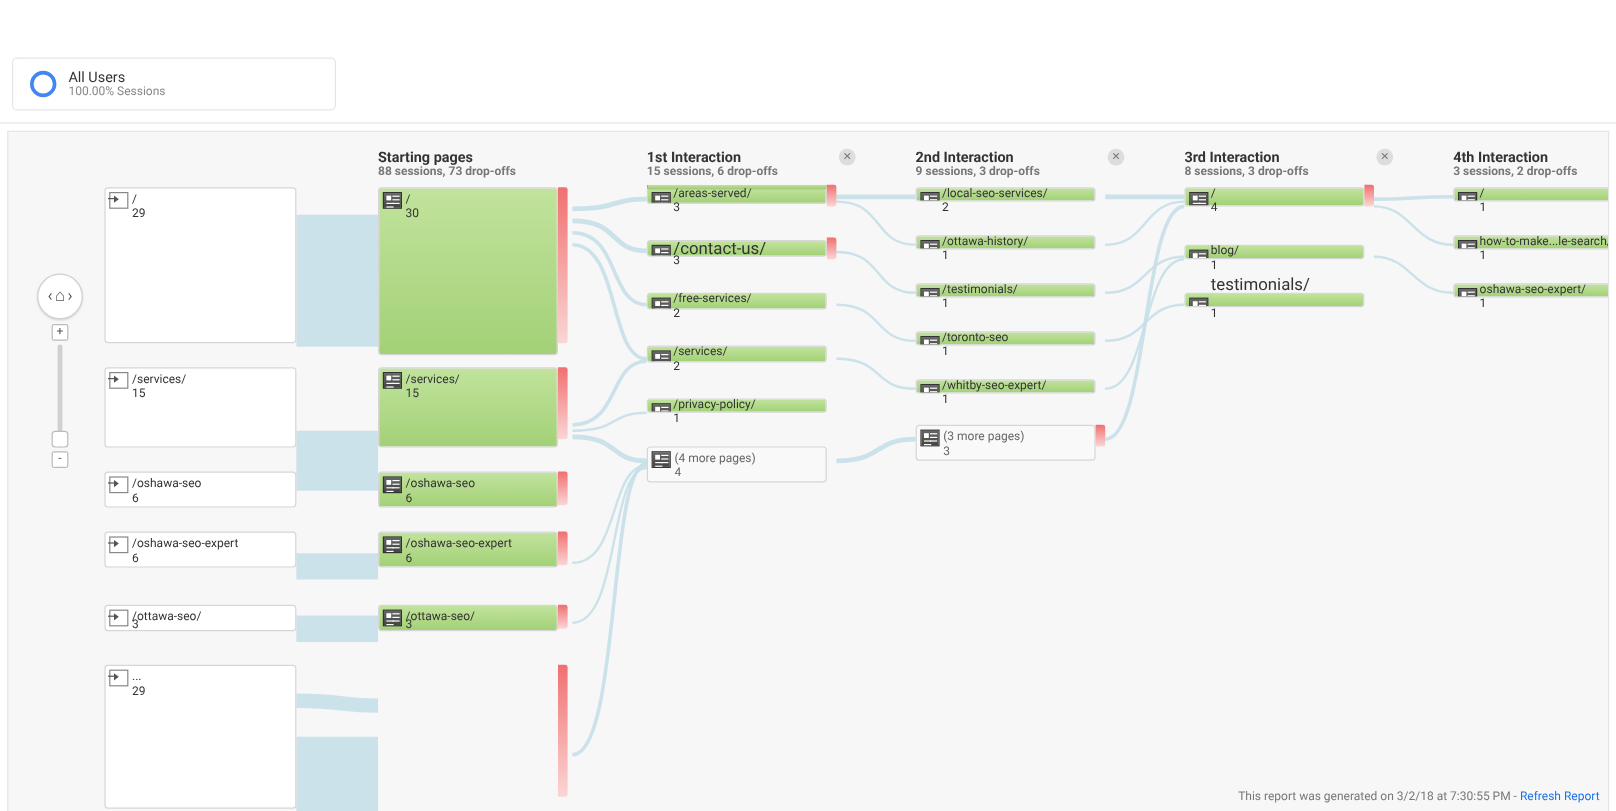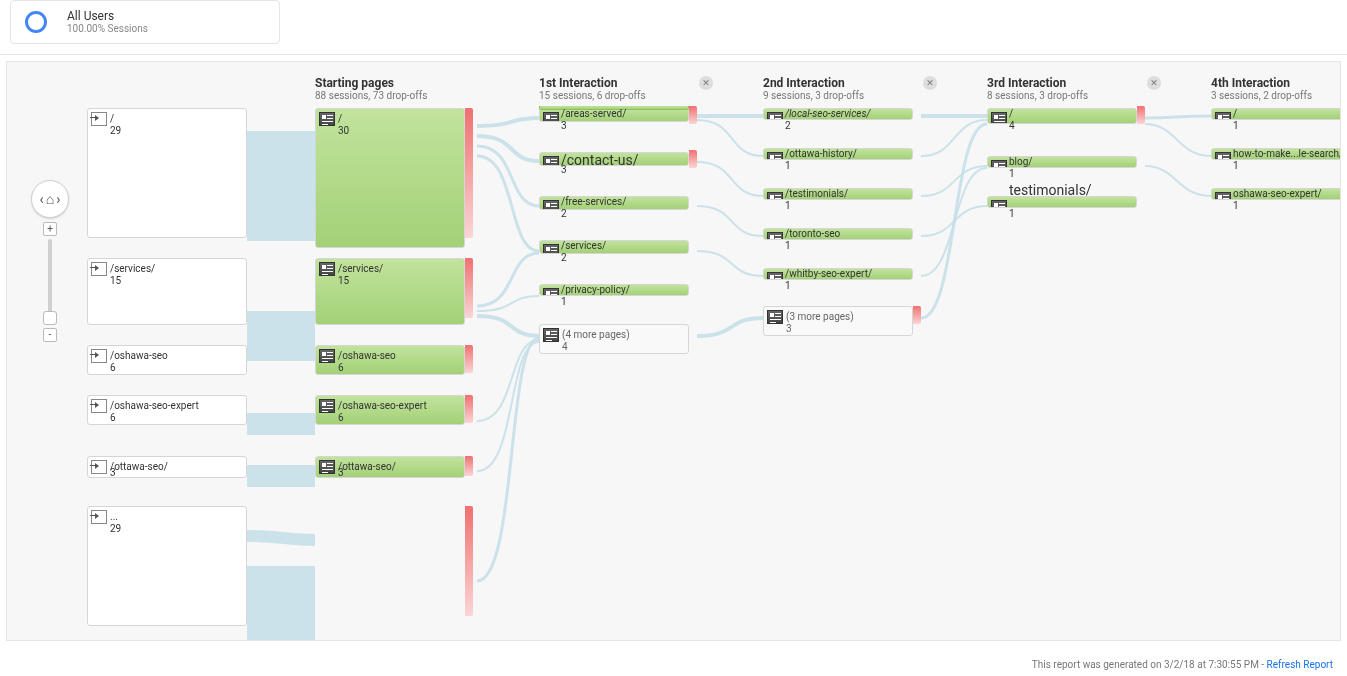--- a/index.html
+++ b/index.html
@@ -1,20 +1,20 @@
 <!DOCTYPE html>
 <html><head>
 <meta charset="utf-8">
 <style>
 html,body{margin:0;padding:0;font-family:Roboto,Arial,Helvetica,sans-serif;font-size:11px;color:#333;background:#fff;}
 *{box-sizing:border-box;}
 
 
 .seg-bar{display:flex;gap:14px;padding:0 10px 10px 10px;border-bottom:1px solid #e5e5e5;}
-.seg-pill{display:flex;align-items:center;height:44px;min-width:270px;border:1px solid #e5e5e5;border-radius:4px;padding:0 14px;gap:20px;cursor:pointer;}
+.seg-pill{display:flex;align-items:center;height:44px;min-width:270px;border:1px solid #e5e5e5;border-radius:4px;padding:0 14px;gap:10px;cursor:pointer;margin-top:48px;}
 .seg-pill .ring{width:22px;height:22px;border:3px solid #4285f4;border-radius:50%;}
 .seg-pill .dashed{width:22px;height:22px;border:2px dashed #ccc;border-radius:50%;}
 .seg-pill .txt .t1{font-size:12px;color:#333;line-height:14px;}
 .seg-pill .txt .t2{font-size:10px;color:#888;line-height:12px;}
 
 
 .canvas-wrap{background:#f7f7f7;border:1px solid #e5e5e5;margin:6px;position:relative;height:580px;overflow:hidden;}
 .canvas{position:absolute;left:80px;top:14px;right:0;bottom:0;}
 
 
@@ -22,21 +22,21 @@
 .home-btn span{line-height:1;font-size:14px;}
 .zoom{position:absolute;left:36px;top:160px;width:14px;height:120px;display:flex;flex-direction:column;align-items:center;}
 .zoom .end{width:14px;height:14px;border:1px solid #bbb;border-radius:2px;background:#fff;font-size:10px;line-height:12px;text-align:center;color:#555;cursor:pointer;}
 .zoom .track{width:4px;flex:1;background:#d0d0d0;border-radius:2px;margin:3px 0;position:relative;}
 .zoom .handle{position:absolute;left:-5px;bottom:0;width:14px;height:14px;border:1px solid #bbb;border-radius:3px;background:#fff;cursor:grab;}
 
 
 .col{position:absolute;top:0;bottom:0;}
 .col-hdr{font-size:11px;color:#333;padding-bottom:2px;}
 .col-hdr .title{font-weight:bold;font-size:12px;}
-.col-hdr .sub{color:#777;font-size:10px;}
+.col-hdr .sub{color:#777;font-size:10px;font-weight:bold;}
 .col-hdr .close{position:absolute;right:-4px;top:0;width:14px;height:14px;border-radius:50%;background:#ddd;color:#777;font-size:9px;line-height:14px;text-align:center;cursor:pointer;}
 
 .landing-btn{display:inline-flex;align-items:center;height:22px;padding:0 22px 0 10px;background:linear-gradient(#8cc152,#7bb03f);border:1px solid #6fa33a;border-radius:3px;color:#fff;font-weight:bold;font-size:11px;position:relative;cursor:pointer;}
 .landing-btn:after{content:"▾";position:absolute;right:8px;top:4px;font-size:9px;color:#fff;opacity:.8;}
 .gear-btn{display:inline-flex;align-items:center;justify-content:center;width:22px;height:22px;border:1px solid #ccc;border-radius:3px;background:#f6f6f6;margin-left:6px;cursor:pointer;color:#666;}
 
 
 .node{position:absolute;border:1px solid #d6d6d6;border-radius:3px;overflow:hidden;cursor:pointer;}
 .node-white{background:#fff;}
 .node-green{background:linear-gradient(#c1e39c,#a3d177);}
@@ -270,21 +270,21 @@
 
     <div class="ghostbox" style="left:452px;top:248px;width:150px;">
       <span class="icon icon-page"></span>
       <span class="label">(4 more pages)</span>
       <span class="count">4</span>
     </div>
 
     <div class="node node-green" style="left:676px;top:32px;width:150px;height:12px;">
         <span class="icon icon-page"></span>
       </div>
-    <div style="position:absolute;left:698px;top:32px;font-size:10px;font-style:italic;">/local-seo-services/</div>
+    <div style="position:absolute;left:698px;top:32px;font-size:10px;">/local-seo-services/</div>
     <div style="position:absolute;left:698px;top:44px;font-size:10px;">2</div>
 
     <div class="node node-green" style="left:676px;top:72px;width:150px;height:12px;">
         <span class="icon icon-page"></span>
       </div>
     <div style="position:absolute;left:698px;top:72px;font-size:10px;">/ottawa-history/</div>
     <div style="position:absolute;left:698px;top:84px;font-size:10px;">1</div>
 
     <div class="node node-green" style="left:676px;top:112px;width:150px;height:12px;">
         <span class="icon icon-page"></span>

